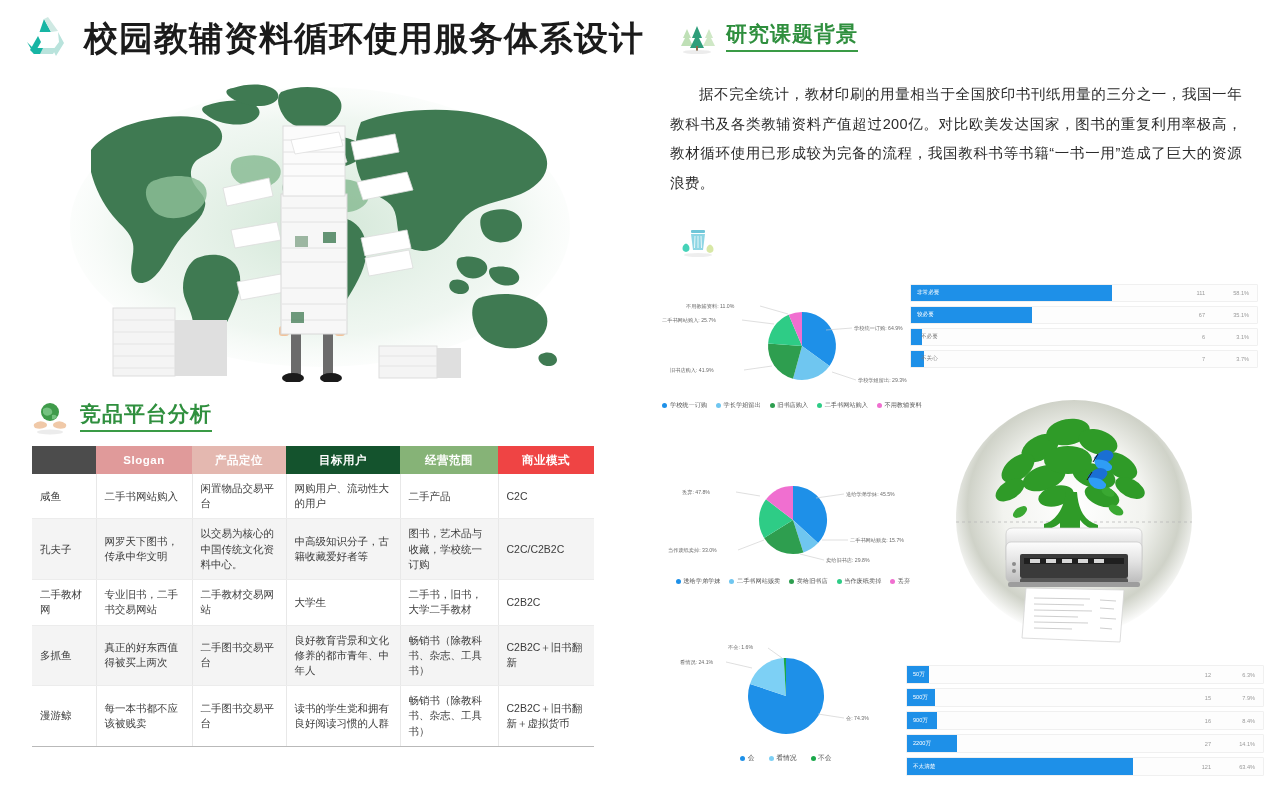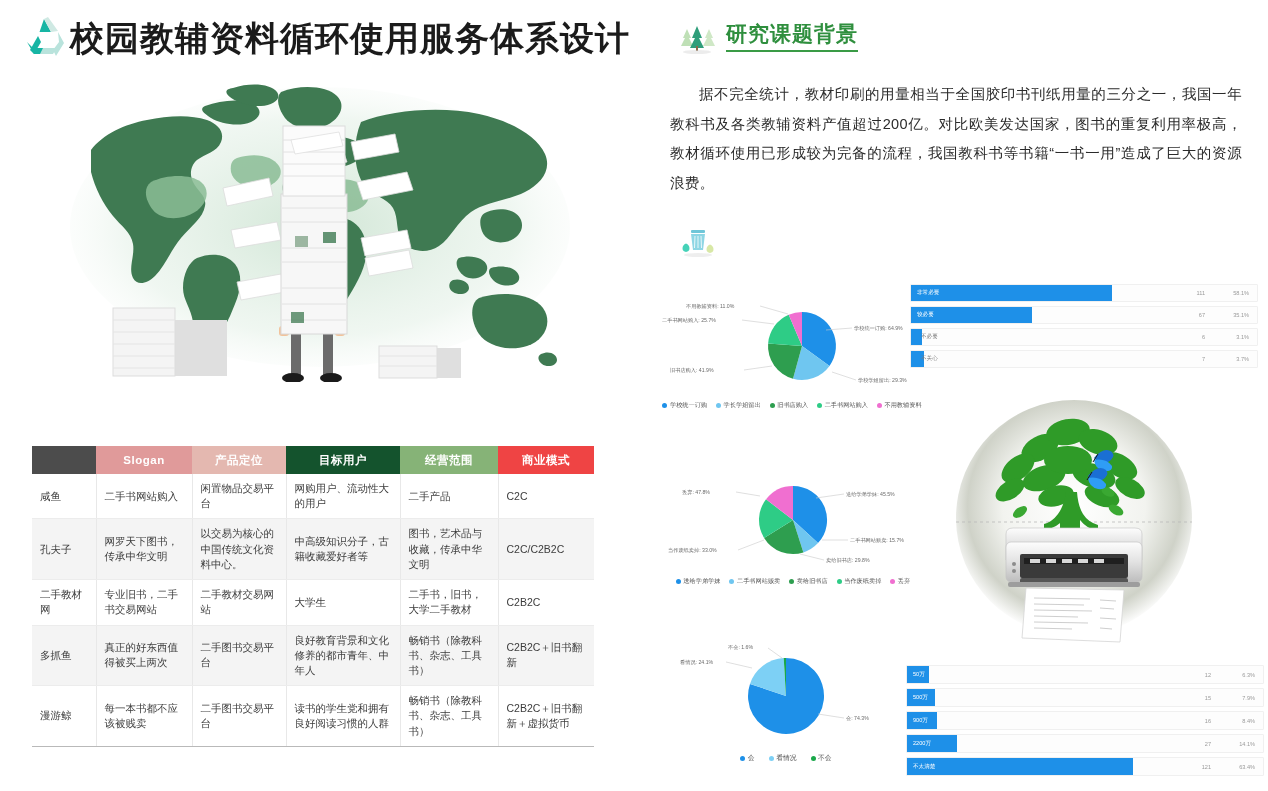--- a/index.html
+++ b/index.html
@@ -10,21 +10,21 @@
     font-family:"Liberation Sans","DejaVu Sans",sans-serif;
     color:#333;
     overflow:hidden;
     position:relative;
   }
   .page{position:relative;width:1268px;height:791px;}
 
   
   .left-col{position:absolute;left:0;top:0;width:640px;height:791px;}
 
-  .title-row{position:absolute;left:18px;top:12px;display:flex;align-items:center;}
+  .title-row{position:absolute;left:18px;top:12px;display:flex;align-items:center;gap:14px;}
   .recycle-logo{width:52px;height:52px;position:relative;flex:0 0 auto;}
   .page-title{
     font-size:34px;font-weight:700;letter-spacing:1px;
     color:#1b1b1b;line-height:1;white-space:nowrap;
   }
 
   .hero{position:absolute;left:55px;top:62px;width:530px;height:320px;}
   .hero svg{display:block;width:100%;height:100%;}
 
   
@@ -242,20 +242,36 @@
           <rect x="380" y="286" width="26" height="30" fill="#dfdfdf"></rect>
           <rect x="324" y="284" width="58" height="32" fill="#f4f4f4" stroke="#dddddd" stroke-width="1"></rect>
           <g stroke="#e4e4e4" stroke-width="1">
             <line x1="324" y1="294" x2="382" y2="294"></line>
             <line x1="324" y1="304" x2="382" y2="304"></line>
           </g>
         </g>
       </svg>
     </div>
 
+    <div class="sec-head sec-comp">
+      <div class="sec-icon">
+        <svg viewBox="0 0 40 40" width="40" height="40">
+          <circle cx="20" cy="14" r="9" fill="#3f9b4a"></circle>
+          <path d="M13 11 q4 -3 8 0 q3 4 -1 6 q-5 2 -7 -2 Z" fill="#7fc98a" opacity="0.85"></path>
+          <path d="M22 17 q4 -1 5 2 q-2 3 -5 2 Z" fill="#7fc98a" opacity="0.85"></path>
+          <path d="M4 26 q6 -5 12 -1 q2 2 0 4 q-5 3 -11 1 q-2 -2 -1 -4 Z" fill="#f0c9a8"></path>
+          <path d="M36 26 q-6 -5 -12 -1 q-2 2 0 4 q5 3 11 1 q2 -2 1 -4 Z" fill="#f0c9a8"></path>
+          <ellipse cx="20" cy="34" rx="13" ry="2.5" fill="#cfcfcf" opacity="0.4"></ellipse>
+        </svg>
+      </div>
+      <div class="sec-title-wrap">
+        <div class="sec-title">竞品平台分析</div>
+        <div class="sec-underline"></div>
+      </div>
+    </div>
 
     <div class="tbl-wrap">
       <table class="comp">
         <thead>
           <tr>
             <th class="c0" style="background:#4c4c4c"></th>
             <th class="c1" style="background:#e09a9a">Slogan</th>
             <th class="c2" style="background:#e4b8b0">产品定位</th>
             <th class="c3" style="background:#14532d">目标用户</th>
             <th class="c4" style="background:#86b377">经营范围</th>
@@ -269,21 +285,21 @@
             <td>闲置物品交易平台</td>
             <td>网购用户、流动性大的用户</td>
             <td>二手产品</td>
             <td>C2C</td>
           </tr>
           <tr class="alt rowline">
             <td class="namecell">孔夫子</td>
             <td>网罗天下图书，传承中华文明</td>
             <td>以交易为核心的中国传统文化资料中心。</td>
             <td>中高级知识分子，古籍收藏爱好者等</td>
-            <td>图书，艺术品与收藏，传承中华文明</td>
+            <td>图书，艺术品与收藏，学校统一订购</td>
             <td>C2C/C2B2C</td>
           </tr>
           <tr class="rowline">
             <td class="namecell">二手教材网</td>
             <td>专业旧书，二手书交易网站</td>
             <td>二手教材交易网站</td>
             <td>大学生</td>
             <td>二手书，旧书，大学二手教材</td>
             <td>C2B2C</td>
           </tr>

